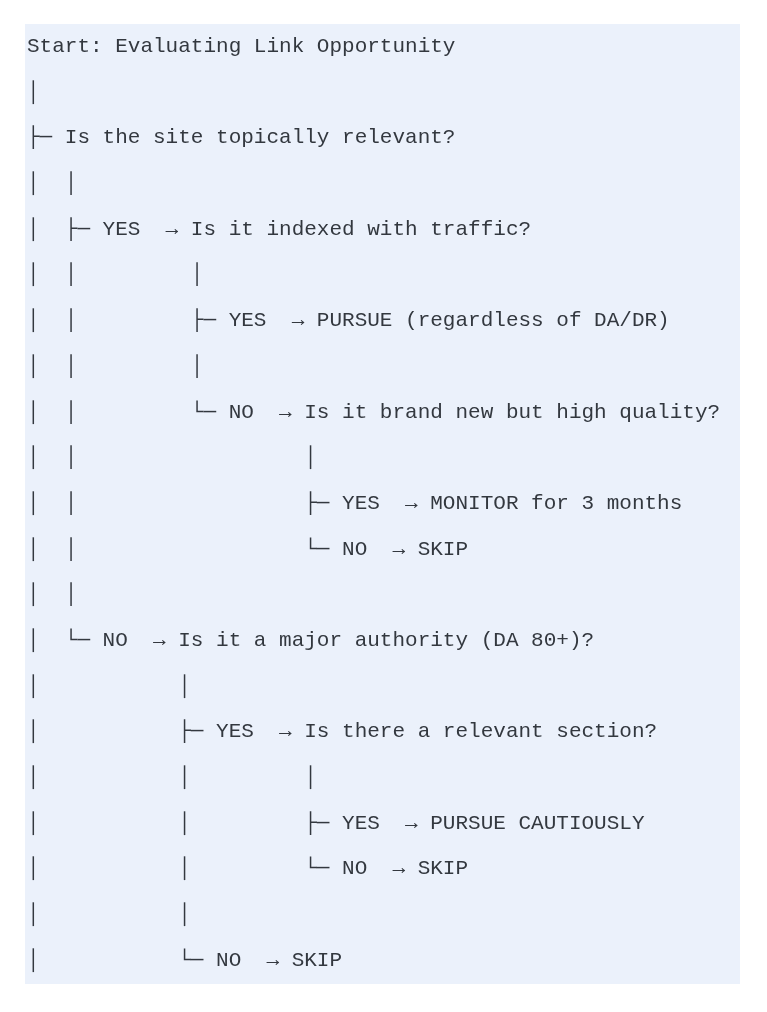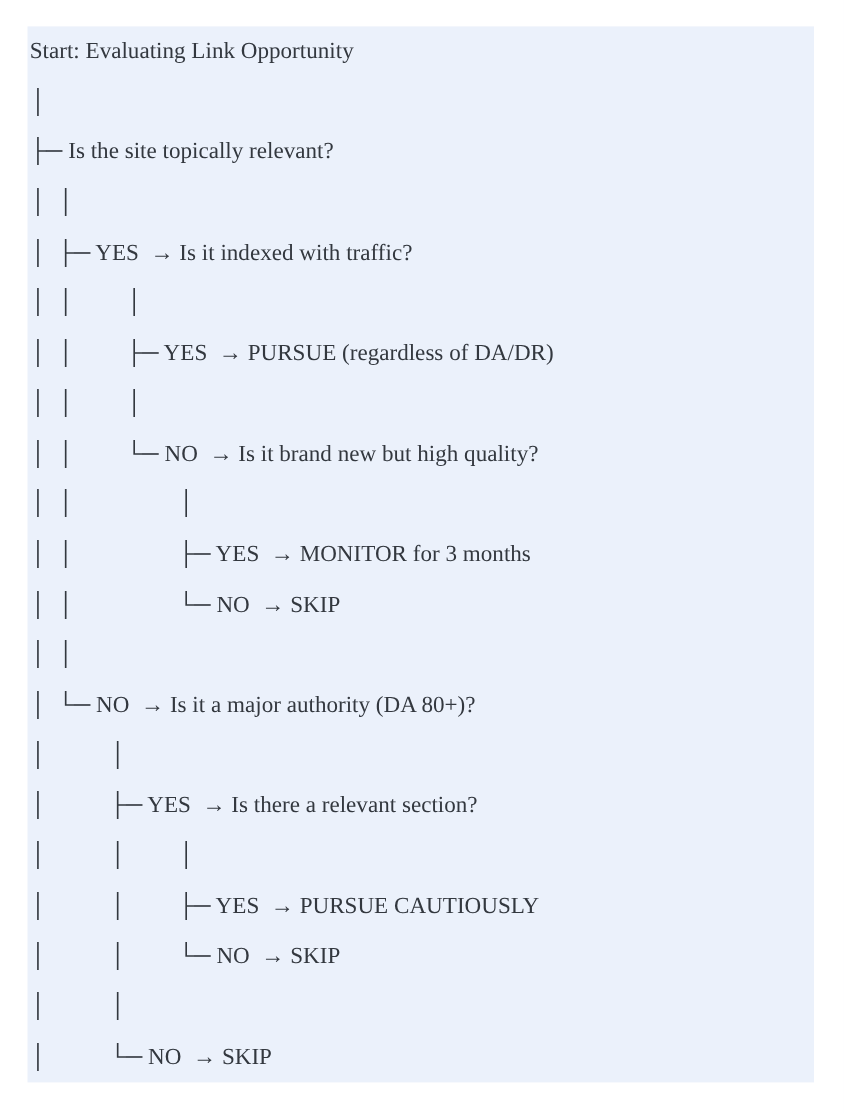--- a/index.html
+++ b/index.html
@@ -21,21 +21,21 @@
     position: absolute;
     left: 25px;
     top: 24px;
     width: 715px;
     height: 960px;
     margin: 0;
     padding: 0 0 6px 2px;
     box-sizing: border-box;
     background: #ebf1fb;
     color: #33383f;
-    font-family: Liberation Serif, serif;
+    font-family: Liberation Mono, monospace;
     font-size: 21px;
     line-height: 45.7px;
     overflow: hidden;
     border-radius: 0;
   }
   pre.code-block .tree-line {
     white-space: pre;
     height: 45.7px;
   }
 </style>

